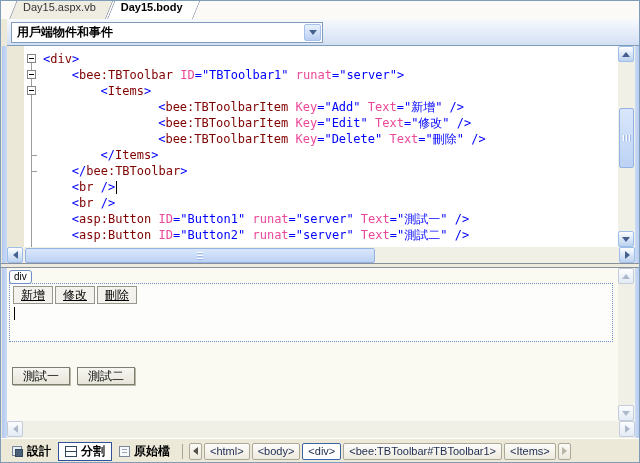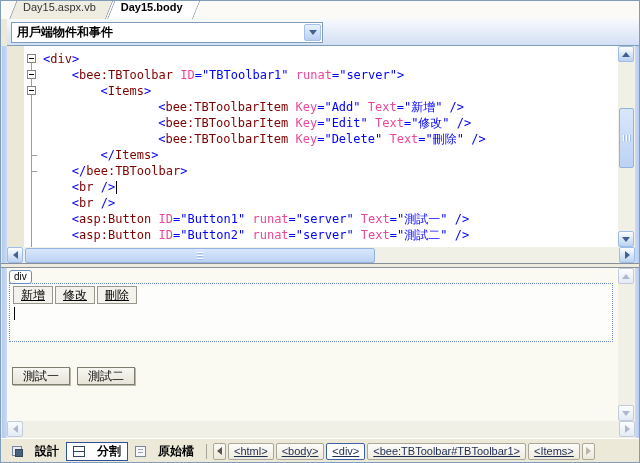--- a/index.html
+++ b/index.html
@@ -93,40 +93,40 @@
                       padding:1px 7px; font-size:12px; line-height:14px; color:#000; cursor:default; }
   .design-caret { position:absolute; left:7px; top:39px; width:1px; height:13px; background:#000; }
   .dz-buttons { position:absolute; left:5px; top:51px; display:flex; gap:7px;margin-top:48px; }
   .dz-buttons .btn { border:1px solid #7E7D70; background:linear-gradient(#F7F6F1,#E7E5D9);
                      padding:1px 10px; font-size:12px; line-height:14px; color:#000;
                      box-shadow:1px 1px 0 #B9B7A8; cursor:default; }
 
   
   .bottombar { position:absolute; left:0; right:0; top:437px; height:25px; background:#ECE9D8;
                border-top:1px solid #FFFFFF; display:flex; align-items:center; padding:0 4px; }
-  .view-btn { display:flex; align-items:center; gap:12px; height:19px; padding:0 6px;
+  .view-btn { display:flex; align-items:center; gap:4px; height:19px; padding:0 6px;
               font-size:12px; font-weight:bold; color:#000; border:1px solid transparent; cursor:default; }
   .view-btn.selected { background:#fff; border:1px solid #30519C; }
   .ic-design { width:11px; height:11px; position:relative; }
   .ic-design::before { content:""; position:absolute; left:0; top:0; width:8px; height:8px;
                        border:1px solid #7A8699; background:#E7ECF4; }
   .ic-design::after  { content:""; position:absolute; right:0; bottom:0; width:6px; height:6px;
                        background:#4A6078; border:1px solid #33475C; }
   .ic-split { width:12px; height:11px; border:1px solid #33475C; background:#fff; position:relative; }
   .ic-split::after { content:""; position:absolute; left:0; right:0; top:4px; height:1px; background:#33475C; }
   .ic-source { width:11px; height:11px; border:1px solid #7A8699; background:#F6F8FB; position:relative; }
   .ic-source::after { content:""; position:absolute; left:2px; right:2px; top:2px; height:5px;
                       background:repeating-linear-gradient(#9AA6B6 0 1px,transparent 1px 3px); }
   .vsep { width:1px; height:15px; background:#A9A795; margin:0 5px; }
   .crumb-arrow { width:13px; height:17px; display:flex; align-items:center; justify-content:center;
                  border:1px solid #ACA899; background:linear-gradient(#FBFAF6,#ECE9DB);
                  border-radius:2px; margin:0 1px; }
   .crumb { height:17px; display:flex; align-items:center; padding:0 5px; margin:0 1px;
            border:1px solid #ACA899; border-radius:2px; font-size:11px; color:#1C2B52;
-           background:linear-gradient(#FDFCFA,#EDEADD); white-space:nowrap; cursor:default;text-decoration:underline; }
+           background:linear-gradient(#FDFCFA,#EDEADD); white-space:nowrap; cursor:default; }
   .crumb.selected { border:1px solid #3E62A8; background:#FFFFFF; }
 </style>
 </head>
 <body>
 
 <div class="window">
 
   <div class="tabstrip">
     <div class="tab">
       <span class="tab-bg"></span>

